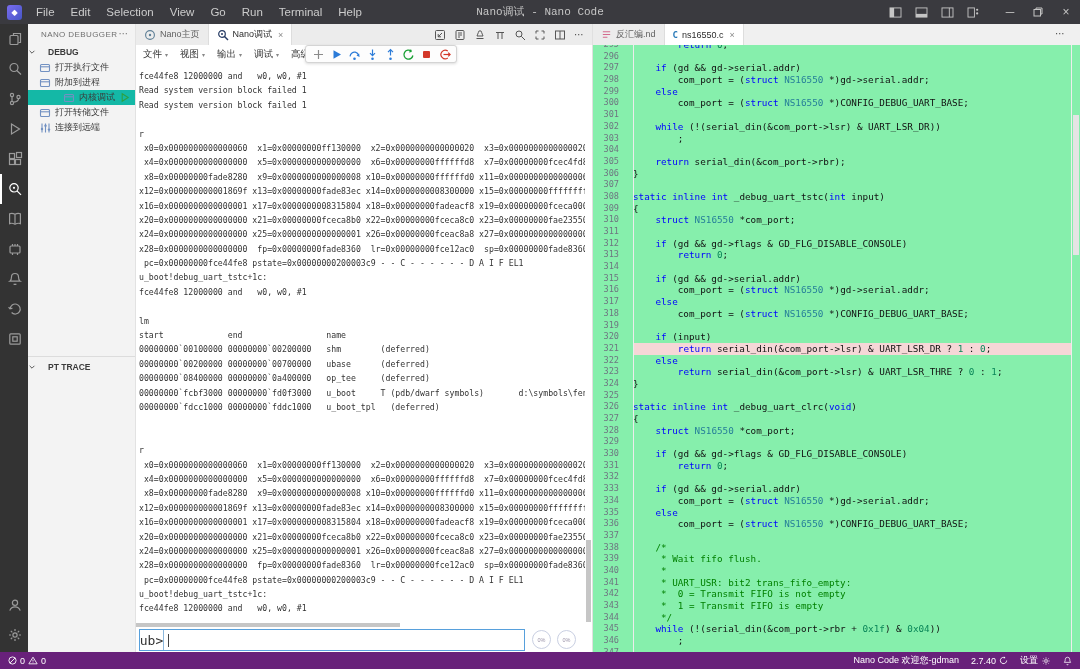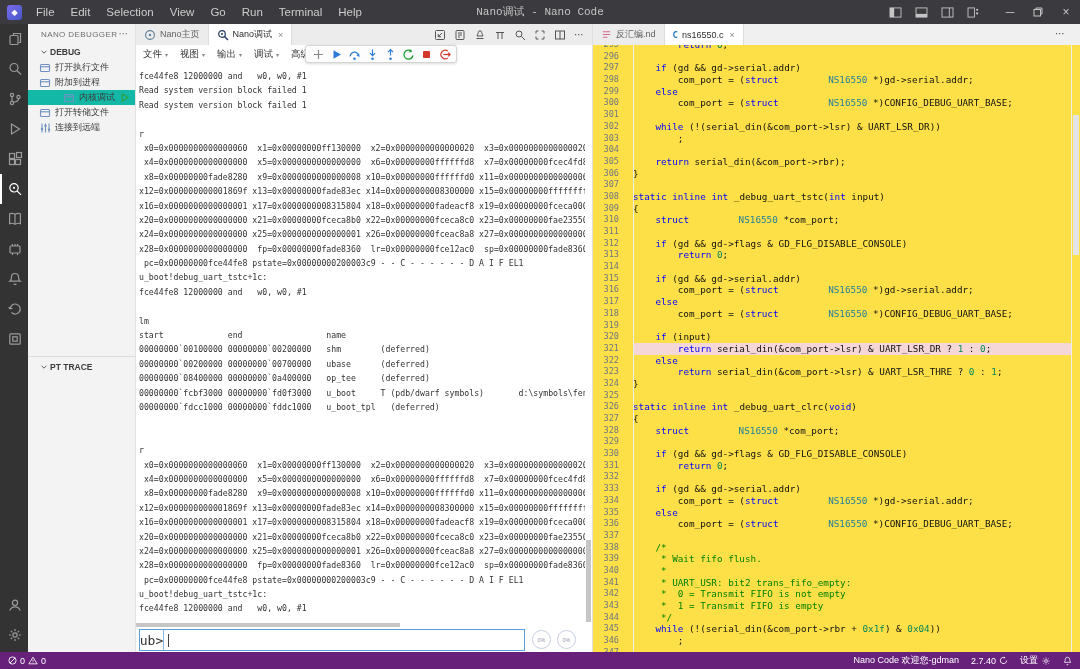--- a/index.html
+++ b/index.html
@@ -33,21 +33,21 @@
     padding-bottom:2px;}
   .ab-icon svg{display:block;}
 
   
   .sidebar{position:absolute;left:28px;top:24px;width:108px;height:628px;background:#f3f3f3;
     border-right:1px solid #e2e2e2;font-size:9px;color:#3b3b3b;}
   .sb-header{height:20px;display:flex;align-items:center;padding:0 6px 0 13px;
     color:#6f6f6f;font-size:8px;letter-spacing:.4px;}
   .sb-more{margin-left:auto;color:#7a7a7a;font-size:10px;line-height:10px;}
   .sb-section-header{display:flex;align-items:center;height:16px;font-weight:bold;
-    font-size:8.5px;color:#3b3b3b;padding-left:12px;gap:2px;}
+    font-size:8.5px;color:#3b3b3b;padding-left:0;gap:12px;}
   .chev{display:block;}
   .sb-item{display:flex;align-items:center;height:15px;padding-left:11px;gap:4px;
     color:#3b3b3b;position:relative;cursor:default;}
   .sb-item.active{background:#14b8a6;padding-left:35px;}
   .sb-item .run-btn{position:absolute;right:5px;top:2px;}
   .sb-item svg{flex:none;display:block;}
   .sb-label{white-space:nowrap;}
   .pt-trace{position:absolute;top:332px;left:0;right:0;border-top:1px solid #dcdcdc;
     padding-top:2px;}
 
@@ -86,32 +86,32 @@
   .cmd-prompt{width:24px;border-right:1px solid #8cb8dd;display:flex;align-items:center;
     justify-content:center;font-family:"DejaVu Sans Mono",monospace;font-size:13px;color:#333;}
   .cmd-input{flex:1;display:flex;align-items:center;padding-left:4px;}
   .caret{width:1px;height:13px;background:#444;}
   .round-btn{position:absolute;top:1px;width:19px;height:19px;border-radius:50%;
     border:1px solid #c9cfe2;background:#fff;display:flex;align-items:center;
     justify-content:center;font-size:5.5px;color:#9a93a8;}
   .rb1{left:393px;} .rb2{left:418px;}
 
   
-  .editor{position:absolute;left:592px;top:24px;width:488px;height:628px;background:#fde047;
+  .editor{position:absolute;left:592px;top:24px;width:488px;height:628px;background:#86efac;
     border-left:1px solid #e0e0e0;}
   .editor .tabbar{background:#f0f0f0;}
   .ed-code{position:absolute;top:21px;bottom:0;left:0;right:9px;overflow:hidden;
     font-family:"DejaVu Sans Mono",monospace;font-size:9.3px;line-height:11.7px;color:#111;}
   .code-inner{margin-top:-6px;}
   .cl{display:flex;white-space:pre;height:11.7px;}
   .ln{width:26px;text-align:right;color:#6e7681;padding-right:0;flex:none;font-size:8.6px;}
   .ct{flex:1;margin-left:14px;background-image:linear-gradient(#ececec,#ececec);
     background-size:1px 100%;background-position:0 0;background-repeat:no-repeat;}
   .cl.hl .ct{background-color:#f6d7d7;}
-  .k{color:#0000ff;} .c{color:#008000;} .n{color:#098658;} .t{color:#267f99;margin-left:44px;}
+  .k{color:#0000ff;} .c{color:#008000;} .n{color:#098658;} .t{color:#267f99;}
   .ed-scroll{position:absolute;right:0;top:21px;bottom:0;width:9px;border-left:1px solid #ededed;}
   .ed-thumb{position:absolute;left:1px;right:1px;top:70px;height:140px;background:#e4e4e4;}
   .ed-more{position:absolute;right:14px;top:4px;font-size:10px;color:#4d4d4d;letter-spacing:1px;}
 
   
   .statusbar{position:absolute;left:0;top:652px;width:1080px;height:17px;background:#68217a;
     color:#fff;display:flex;align-items:center;font-size:9px;padding:0 8px;}
   .sb-group{display:flex;align-items:center;gap:3px;margin-right:8px;}
   .sb-right{margin-left:auto;display:flex;align-items:center;gap:12px;}
   .sb-right .sb-group{margin-right:0;}

